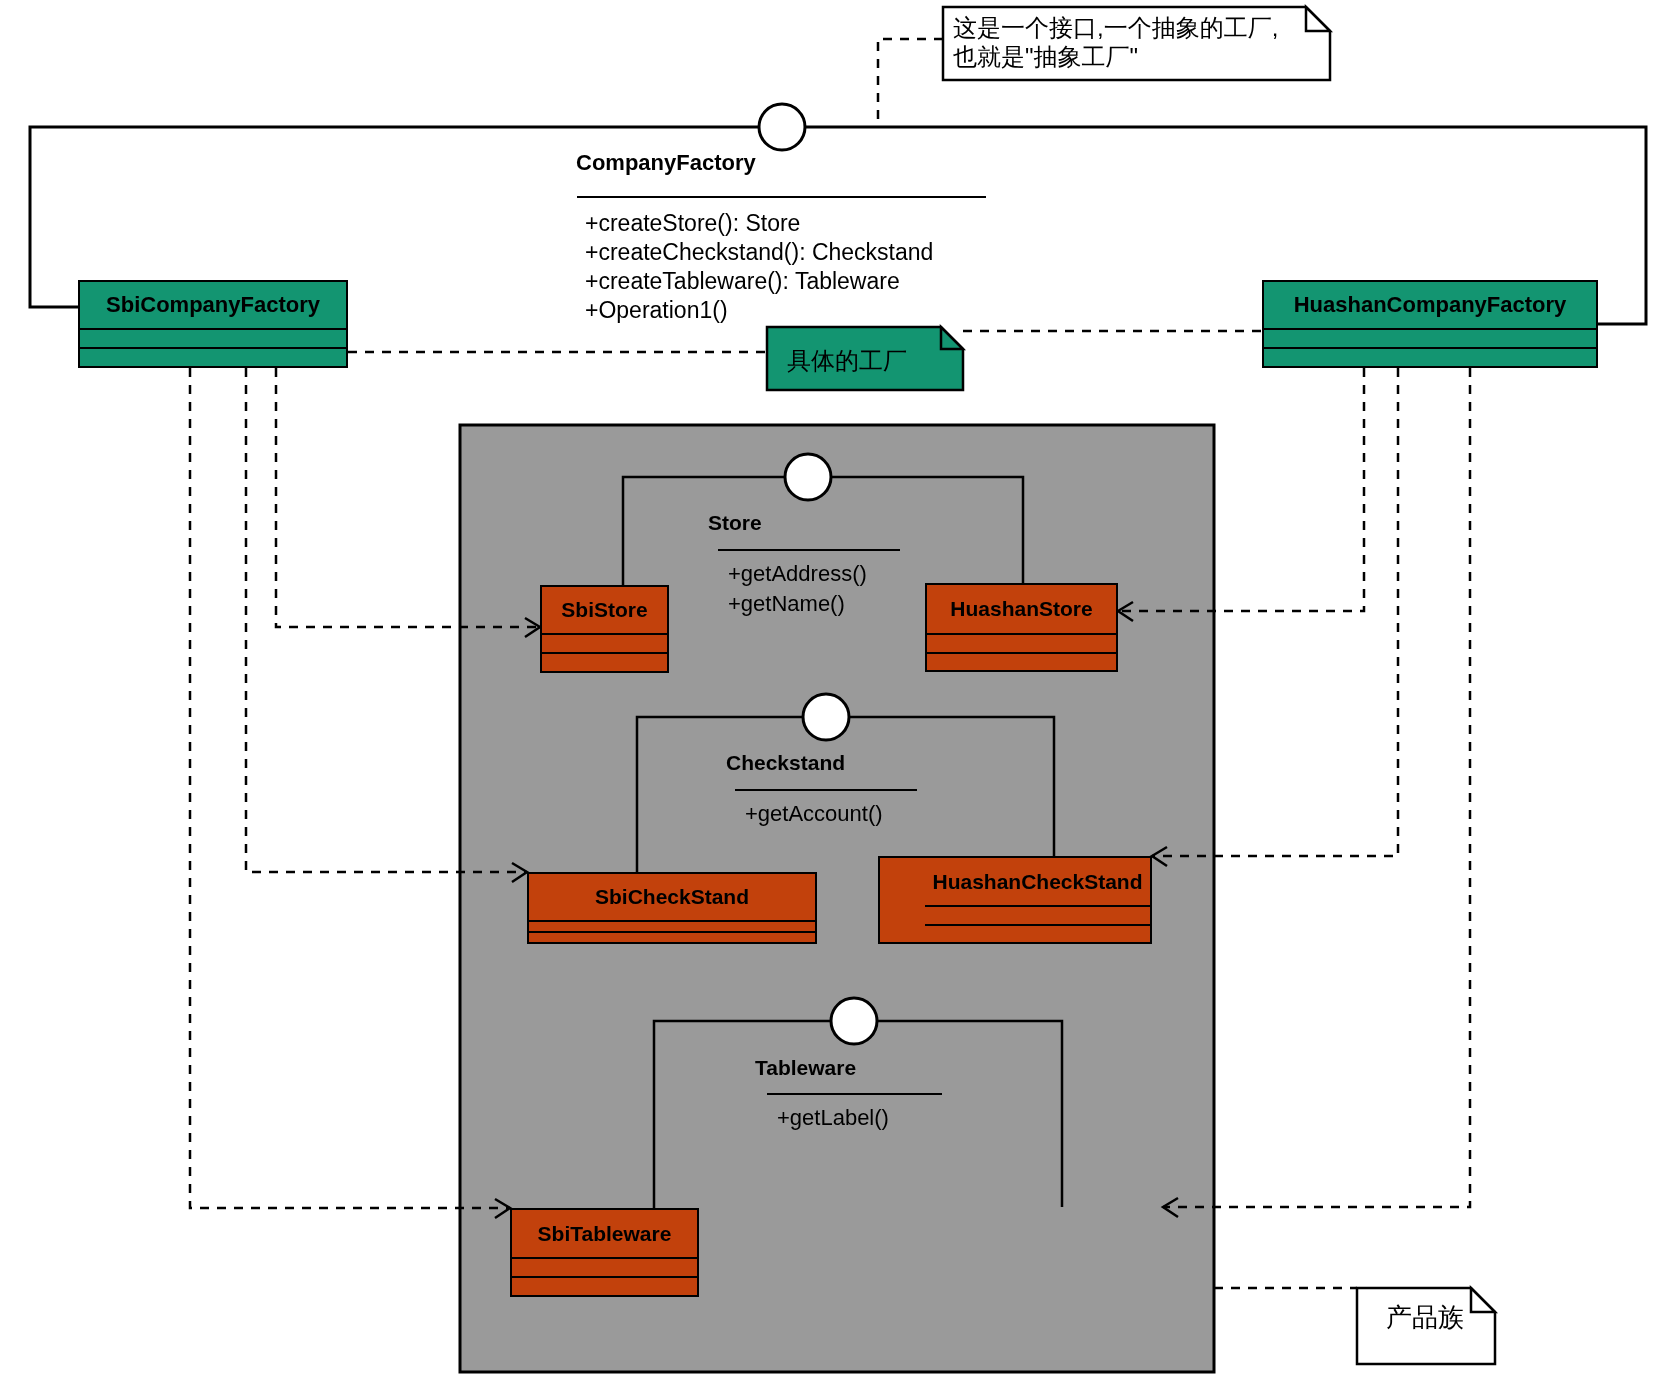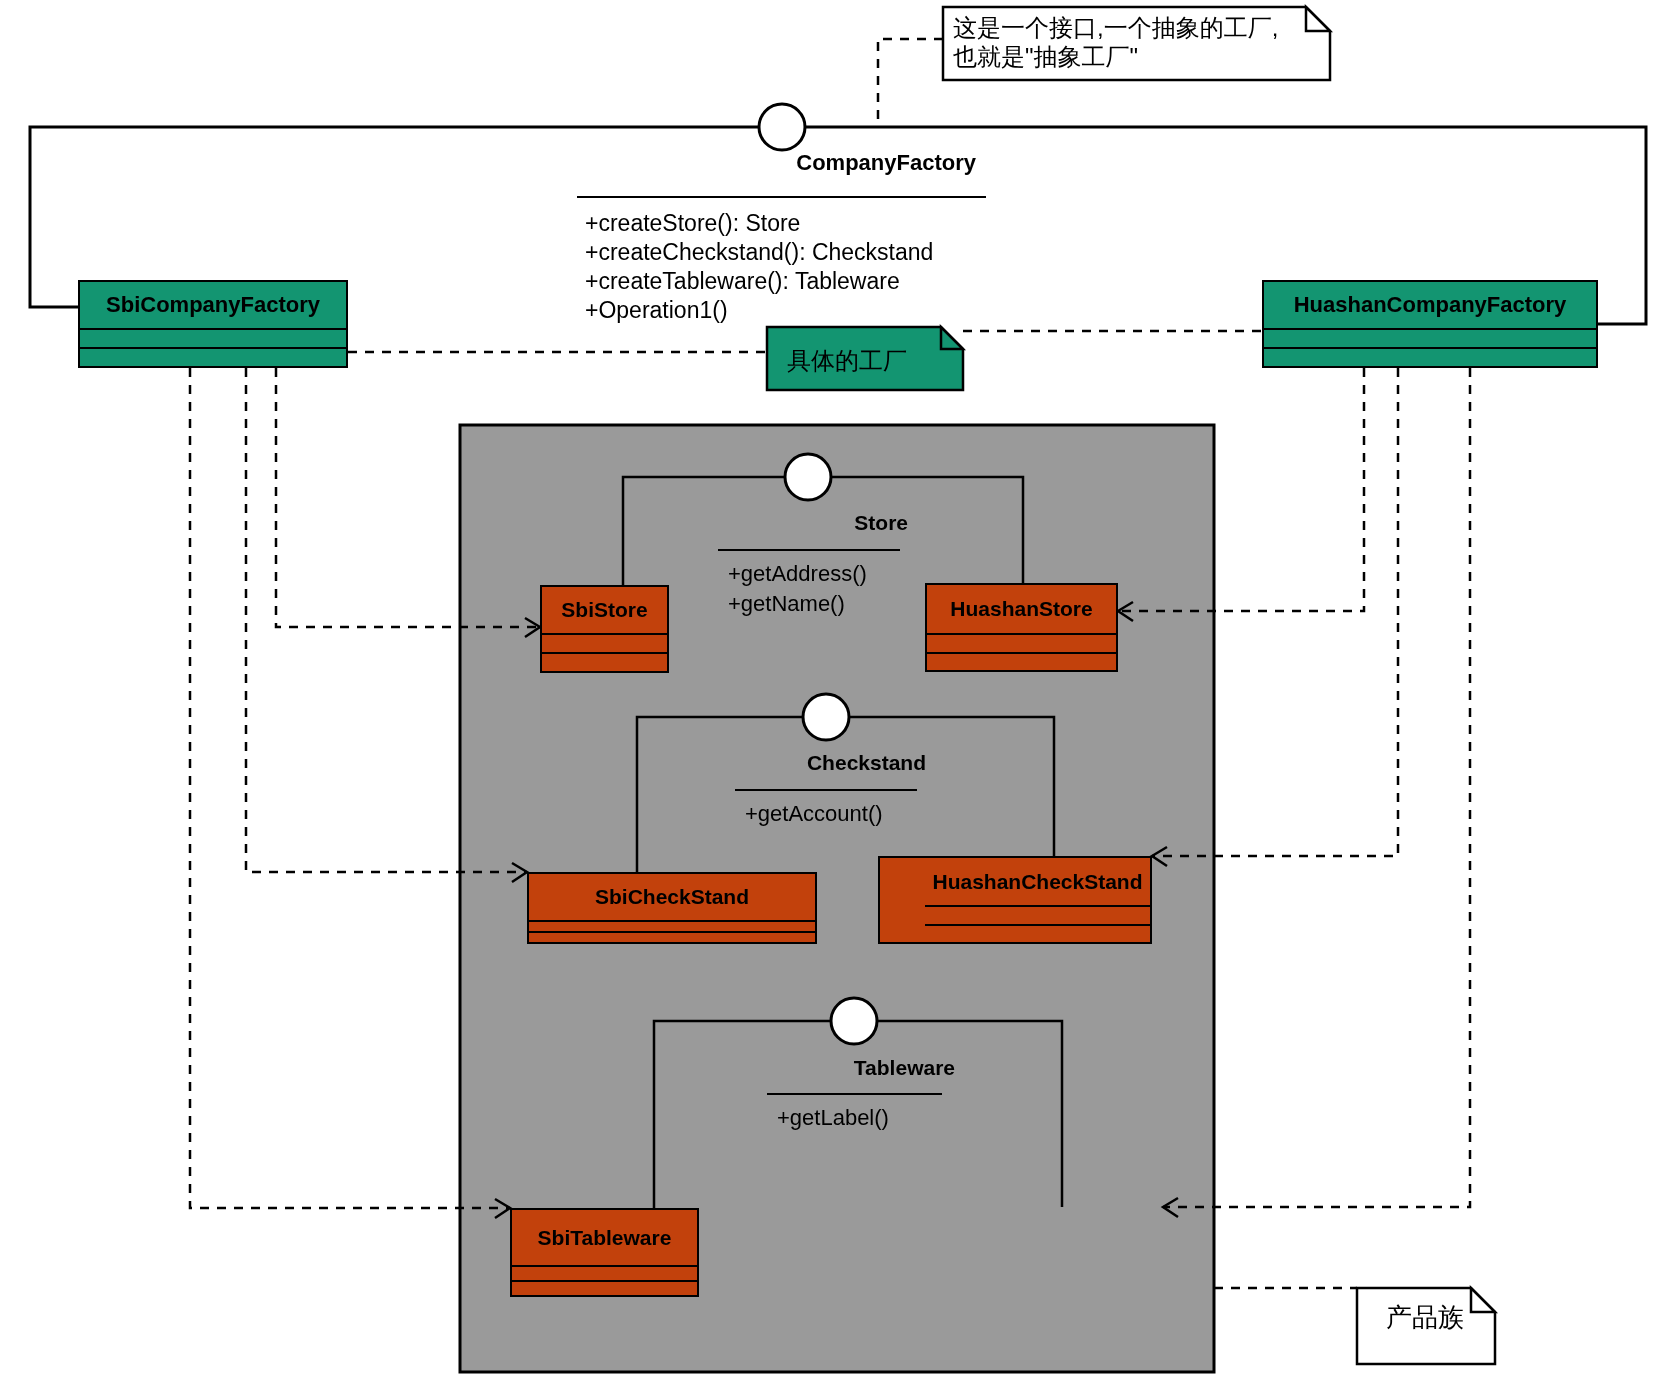--- a/index.html
+++ b/index.html
@@ -10,21 +10,21 @@
   #wires { position:absolute; left:0; top:0; }
   .uml-class {
     position:absolute; box-sizing:border-box; border:2px solid #000;
     display:flex; flex-direction:column; background:#c2410c;
   }
   .uml-class.green { background:#139571; }
   .uml-class .c1 { display:flex; align-items:center; justify-content:center; font-weight:bold; }
   .uml-class .c2, .uml-class .c3 { border-top:2px solid #000; flex:1; }
   .factory-title { font-size:22px; }
   .product-title { font-size:21px; }
-  .iface-title { position:absolute; font-weight:bold; text-align:right; }
+  .iface-title { position:absolute; font-weight:bold; text-align:left; }
   .iface-sep { position:absolute; border-top:2px solid #000; height:0; }
   .iface-methods { position:absolute; font-size:23px; line-height:29px; white-space:nowrap; }
   .iface-methods.small { font-size:22px; line-height:30px; }
   .note-text { position:absolute; font-size:24px; line-height:29px; white-space:nowrap; }
 </style>
 </head>
 <body>
 
 <div id="canvas">
 
@@ -133,21 +133,21 @@
     <div class="c3"></div>
   </div>
 
   <div class="uml-class" style="left:878px; top:856px; width:274px; height:88px;padding-left:45px;">
     <div class="c1 product-title" style="height:47px;">HuashanCheckStand</div>
     <div class="c2"></div>
     <div class="c3"></div>
   </div>
 
   <div class="uml-class" style="left:510px; top:1208px; width:189px; height:89px;">
-    <div class="c1 product-title" style="height:55px;">SbiTableware</div>
+    <div class="c1 product-title" style="height:47px;">SbiTableware</div>
     <div class="c2"></div>
     <div class="c3"></div>
   </div>
 
 
   <div class="note-text" style="left:953px; top:13px;">
     <div>这是一个接口,一个抽象的工厂,</div>
     <div>也就是"抽象工厂"</div>
   </div>
 

